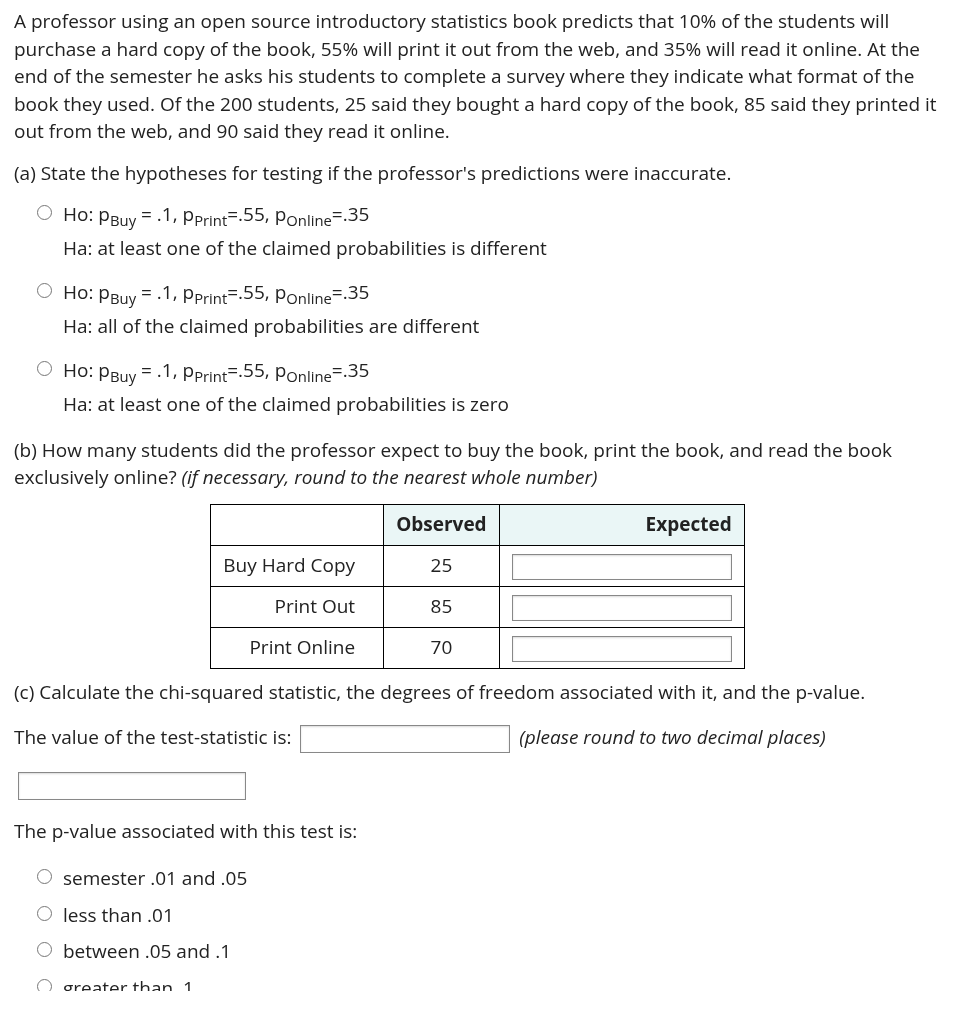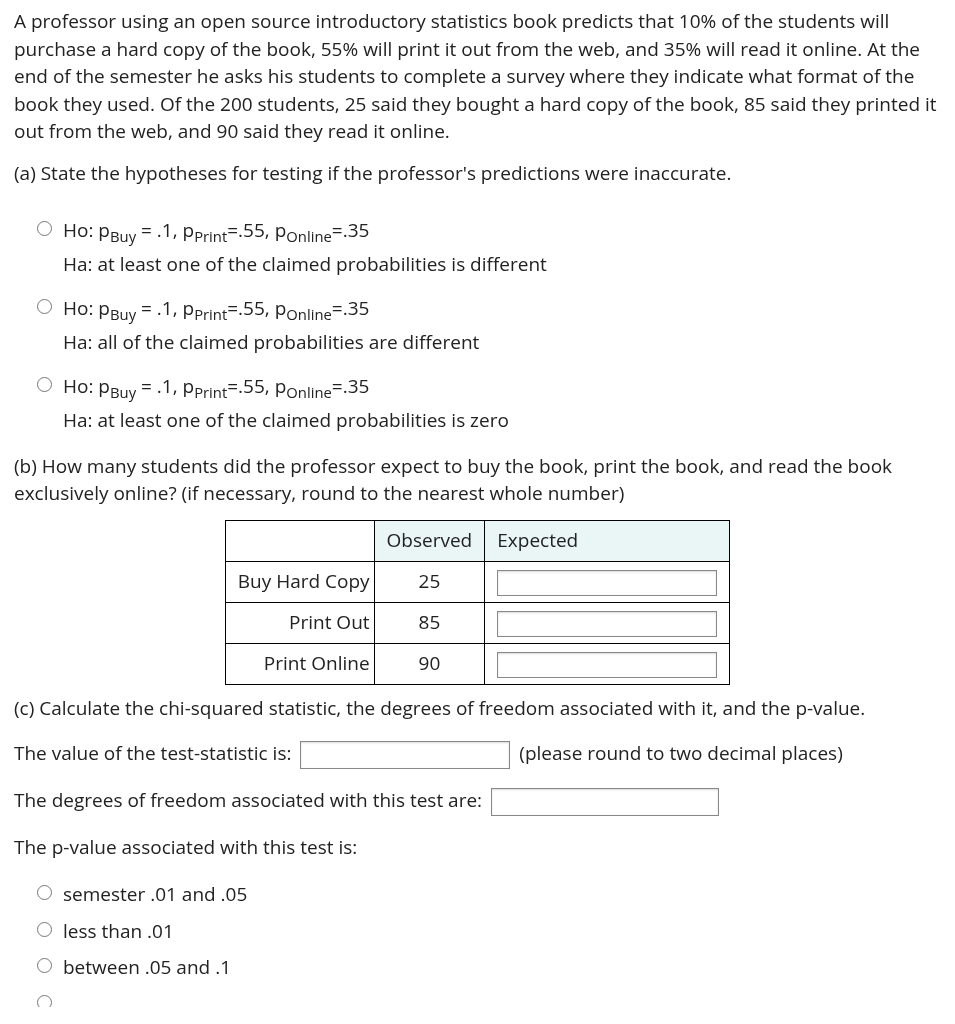--- a/index.html
+++ b/index.html
@@ -7,34 +7,34 @@
     font-size: 19px;
     color: #222;
     margin: 0;
     padding: 8px 14px 0 14px;
     width: 955px;
     box-sizing: border-box;
     line-height: 1.45;
   }
   p { margin: 0 0 14px 0; }
   .question-part { margin-top: 0; margin-bottom: 12px; }
-  .italic { }
-  .options { margin: 28px 0 18px 18px; }
+  .italic { font-style: italic; }
+  .options { margin: 12px 0 18px 18px; }
   .option-row { display: flex; align-items: flex-start; gap: 8px; margin-bottom: 14px; }
   .option-row input[type=radio] { margin-top: 6px; width:15px; height:15px; }
   .option-text { line-height: 1.6; }
   .sub { font-size: 0.78em; vertical-align: sub; }
   .inline-input { display:inline-block; height:26px; border:1px solid #888; box-shadow: inset 0 1px 2px rgba(0,0,0,0.15); vertical-align: middle; margin: 0 4px; padding: 0 4px; font-size: 16px; }
   .inline-input.w200 { width: 200px; }
   .inline-input.w218 { width: 218px; }
   table.data-table { border-collapse: collapse; margin: 6px auto 10px auto; }
   table.data-table th, table.data-table td { border: 1px solid #000; padding: 6px 12px; text-align: center; font-size: 19px; vertical-align: middle; }
-  table.data-table th { font-weight: 400; text-align: left; background: #eaf6f6; }
+  table.data-table th { font-weight: 700; text-align: right; background: #eaf6f6; }
   table.data-table th.blank { background: #fff; }
-  table.data-table td.label { text-align: right; padding-right: 4px; }
+  table.data-table td.label { text-align: right; padding-right: 28px; }
   table.data-table td.input-cell { text-align: center; }
   table.data-table td.input-cell input { width: 210px; height:24px; border:1px solid #888; box-shadow: inset 0 1px 2px rgba(0,0,0,0.15); padding:0 4px; font-size:16px; }
   .inline-line { margin: 18px 0; }
   .pvalue-options { margin: 6px 0 0 18px; }
   .pvalue-options .option-row { margin-bottom: 6px; }
   .cutoff { overflow: hidden; height: 18px; }
 </style>
 </head>
 <body>
 
@@ -82,36 +82,35 @@
     <td>25</td>
     <td class="input-cell"><input type="text" style=""></td>
   </tr>
   <tr>
     <td class="label">Print Out</td>
     <td>85</td>
     <td class="input-cell"><input type="text" style=""></td>
   </tr>
   <tr>
     <td class="label">Print Online</td>
-    <td>90</td>
+    <td>70</td>
     <td class="input-cell"><input type="text" style=""></td>
   </tr>
 </tbody>
   </table>
 
 <p class="question-part">(c) Calculate the chi-squared statistic, the degrees of freedom associated with it, and the p-value.</p>
 
 <div class="inline-line">
   <span>The value of the test-statistic is:</span>
   <input class="inline-input w200" type="text" style="">
   <span class="italic">(please round to two decimal places)</span>
 </div>
 
 <div class="inline-line">
-  <span>The degrees of freedom associated with this test are:</span>
   <input class="inline-input w218" type="text" style="">
 </div>
 
 <div class="inline-line">
   <span>The p-value associated with this test is:</span>
 </div>
 
 <div class="pvalue-options">
   <div class="option-row">
     <input type="radio" name="pval" style="">
@@ -120,14 +119,15 @@
   <div class="option-row">
     <input type="radio" name="pval" style="">
     <div class="option-text">less than .01</div>
   </div>
   <div class="option-row">
     <input type="radio" name="pval" style="">
     <div class="option-text">between .05 and .1</div>
   </div>
   <div class="option-row cutoff">
     <input type="radio" name="pval" style="">
+    <div class="option-text">greater than .1</div>
   </div>
 </div>
 
 </body></html>

